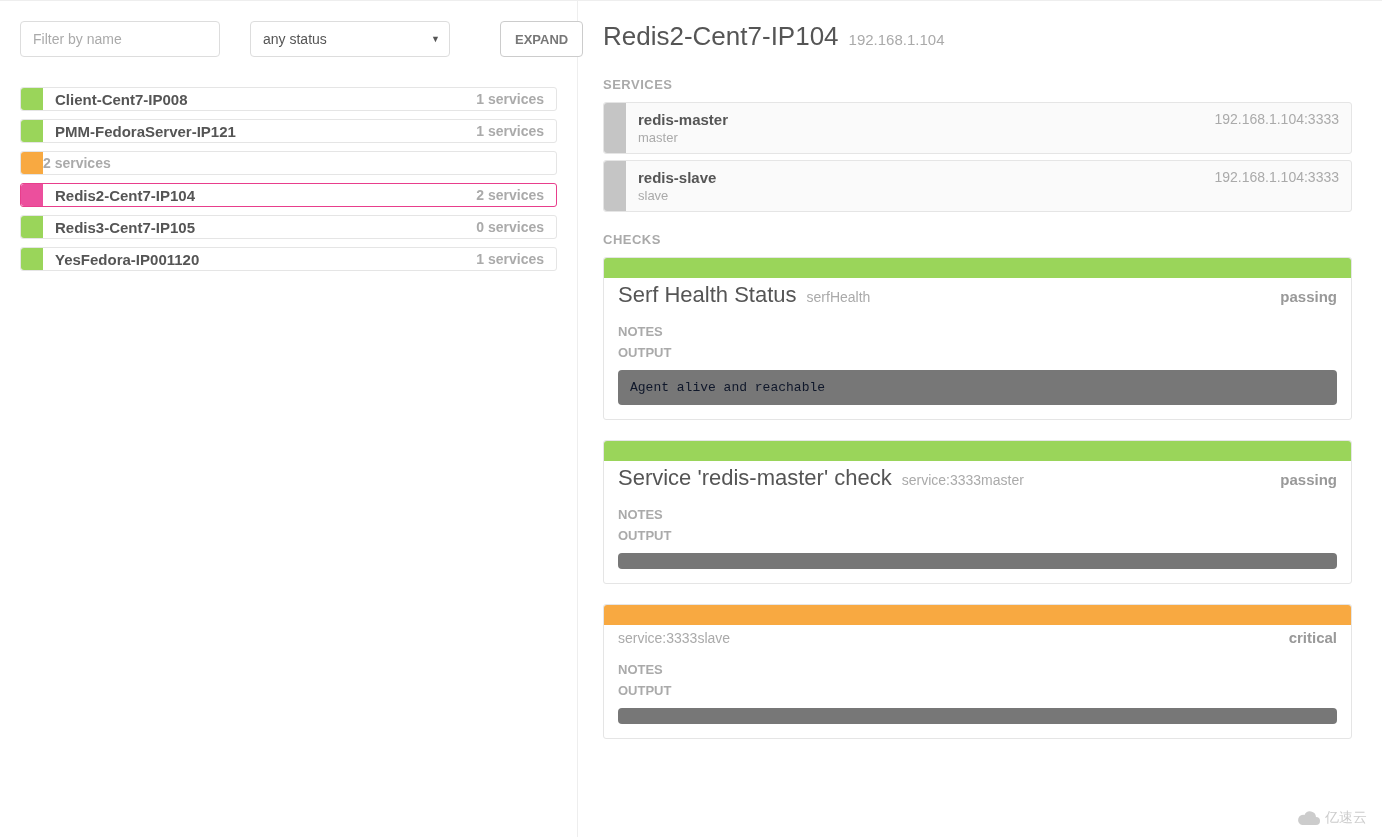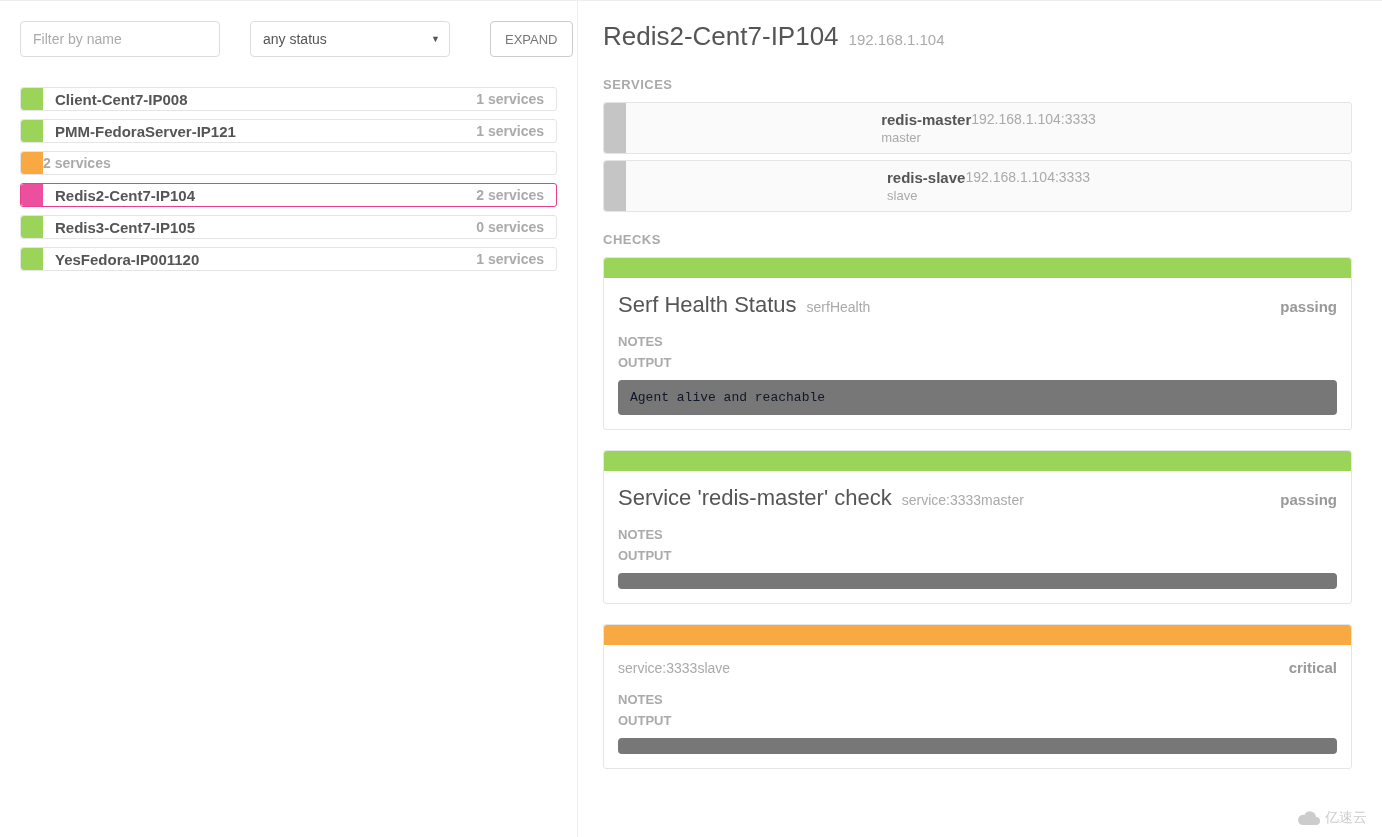--- a/index.html
+++ b/index.html
@@ -73,24 +73,24 @@
       color: #555;
       pointer-events: none;
     }
     .expand-btn {
       height: 36px;
       padding: 0 14px;
       border: 1px solid #ccc;
       border-radius: 4px;
       background: #fff;
       font-size: 13px;
-      font-weight: normal;
+      font-weight: bold;
       color: #777;
       cursor: pointer;
-      margin-left: 10px;
+      margin-left: 20px;
     }
     .node-list {
       display: flex;
       flex-direction: column;
       gap: 8px;
     }
     .node-item {
       display: flex;
       align-items: center;
       border: 1px solid #e5e5e5;
@@ -165,21 +165,21 @@
     .service-bar {
       width: 22px;
       border-radius: 3px 0 0 3px;
       background: #c5c5c5;
       flex-shrink: 0;
     }
     .service-content {
       flex: 1;
       padding: 8px 12px;
       display: flex;
-      justify-content: center;
+      justify-content: space-between;
       align-items: flex-start;
     }
     .service-left {
       display: flex;
       flex-direction: column;
     }
     .service-name {
       font-weight: bold;
       color: #555;
       font-size: 15px;
@@ -206,21 +206,21 @@
       height: 20px;
       border-radius: 3px 3px 0 0;
     }
     .check-bar.passing {
       background: #9ad55a;
     }
     .check-bar.critical {
       background: #f8a941;
     }
     .check-header {
-      padding: 14px 14px 10px 14px;
+      padding: 4px 14px 10px 14px;
       display: flex;
       justify-content: space-between;
       align-items: baseline;
     }
     .check-title-group {
       display: flex;
       align-items: baseline;
       gap: 10px;
     }
     .check-title {

